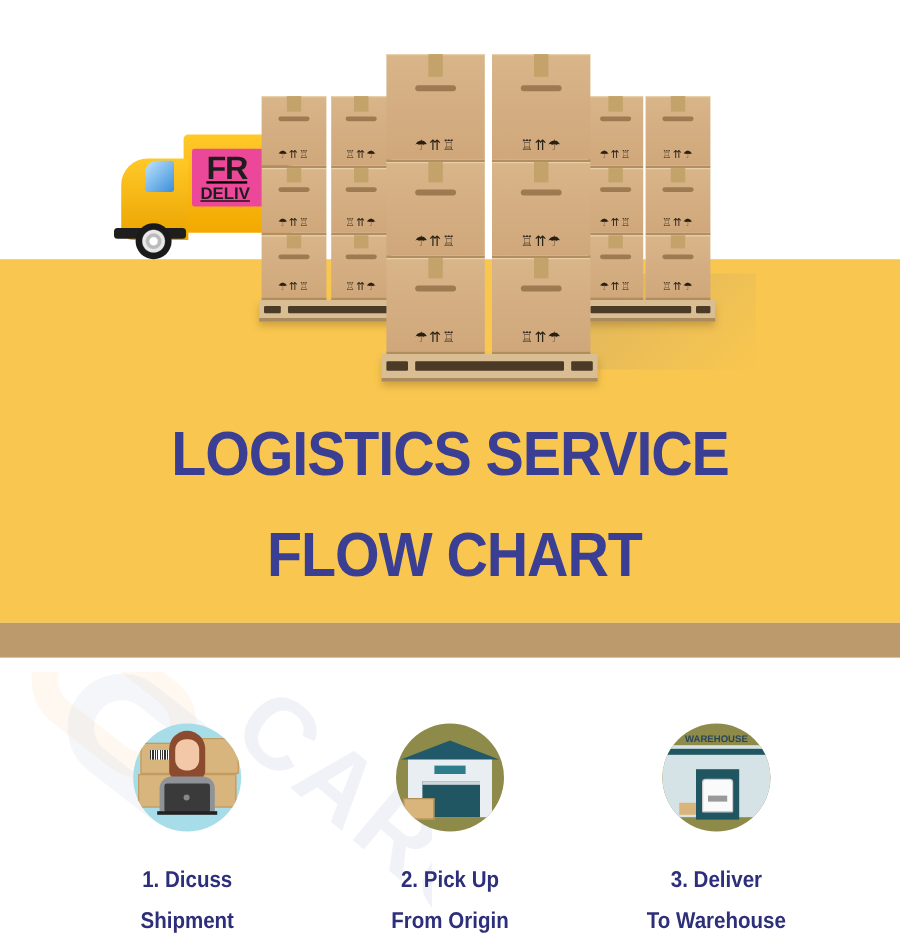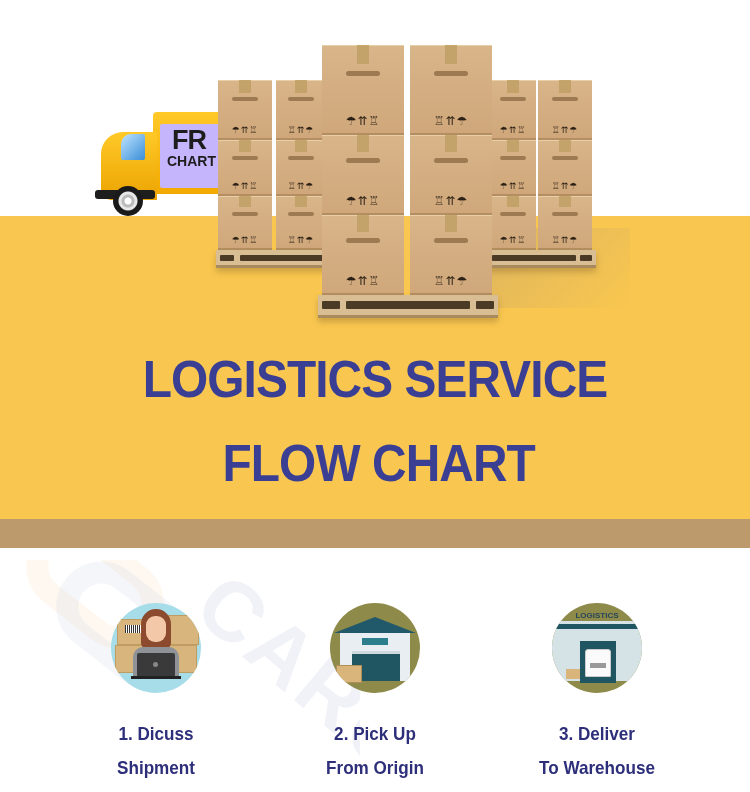--- a/index.html
+++ b/index.html
@@ -9,22 +9,22 @@
   .hero-white { position: absolute; left: 0; top: 0; width: 750px; height: 216px; background: #ffffff; }
   .hero-yellow { position: absolute; left: 0; top: 216px; width: 750px; height: 303px; background: #F9C74F; }
   .hero-brown { position: absolute; left: 0; top: 519px; width: 750px; height: 29px; background: #BD9A6C; }
   .hero-shadow { position: absolute; left: 490px; top: 228px; width: 140px; height: 80px;
     background: linear-gradient(135deg, rgba(190,160,110,0.45), rgba(249,199,79,0)); }
 
   
   .truck { position: absolute; left: 93px; top: 112px; width: 140px; height: 105px; }
   .truck-cargo { position: absolute; left: 60px; top: 0; width: 90px; height: 82px;
     background: linear-gradient(#FFC928, #F2A900); border-radius: 4px 0 0 2px; }
-  .truck-sign { position: absolute; left: 67px; top: 12px; width: 80px; height: 64px;
-    background: #c4b5fd; border-radius: 2px; overflow: hidden; }
+  .truck-sign { position: absolute; left: 67px; top: 12px; width: 80px; height: 48px;
+    background: #ec4899; border-radius: 2px; overflow: hidden; text-decoration: underline; }
   .truck-sign span { display: block; font-family: "Liberation Sans", sans-serif; font-weight: bold; color: #1d1d1d; line-height: 1; }
   .sign-l1 { font-size: 27px; margin: 3px 0 0 12px; letter-spacing: -1px; }
   .sign-l2 { font-size: 14px; margin: 0 0 0 7px; }
   .truck-cab { position: absolute; left: 8px; top: 20px; width: 56px; height: 68px;
     background: linear-gradient(#FFC928, #EBA300); border-radius: 22px 4px 0 10px; }
   .truck-window { position: absolute; left: 28px; top: 22px; width: 24px; height: 26px;
     background: linear-gradient(135deg, #bfe4ff, #3a8ed8); border-radius: 10px 2px 2px 2px; }
   .truck-bumper { position: absolute; left: 2px; top: 78px; width: 60px; height: 9px; background: #1e1e1e; border-radius: 3px; }
   .truck-wheel { position: absolute; left: 20px; top: 74px; width: 30px; height: 30px; border-radius: 50%;
     background: radial-gradient(circle, #fff 0 3px, #bbb 4px 6px, #e8e8e8 7px 9px, #1a1a1a 10px); }
@@ -92,21 +92,21 @@
 
 <div class="hero-white"></div>
 <div class="hero-yellow"></div>
 <div class="hero-shadow"></div>
 <div class="hero-brown"></div>
 
 <div class="truck">
   <div class="truck-cargo"></div>
   <div class="truck-sign">
     <span class="sign-l1">FR</span>
-    <span class="sign-l2">CHART</span>
+    <span class="sign-l2">DELIV</span>
   </div>
   <div class="truck-cab"></div>
   <div class="truck-window"></div>
   <div class="truck-bumper"></div>
   <div class="truck-wheel"></div>
 </div>
 
 <div>
   <div class="box" style="left:218px;top:80px;width:54px;height:60px">
       <div class="tape"></div>
@@ -257,21 +257,21 @@
   </div>
   <div class="step-labels">
     <div class="step-label">2. Pick Up</div>
     <div class="step-label">From Origin</div>
   </div>
 </div>
 
 <div class="step" style="left:497px">
   <div class="step-icon olive ic3">
     <div class="wall"></div>
-    <div class="sign">LOGISTICS</div>
+    <div class="sign">WAREHOUSE</div>
     <div class="band"></div>
       <div class="door"></div>
       <div class="truck3"></div>
       <div class="crate"></div>
   </div>
   <div class="step-labels">
     <div class="step-label">3. Deliver</div>
     <div class="step-label">To Warehouse</div>
   </div>
 </div>

